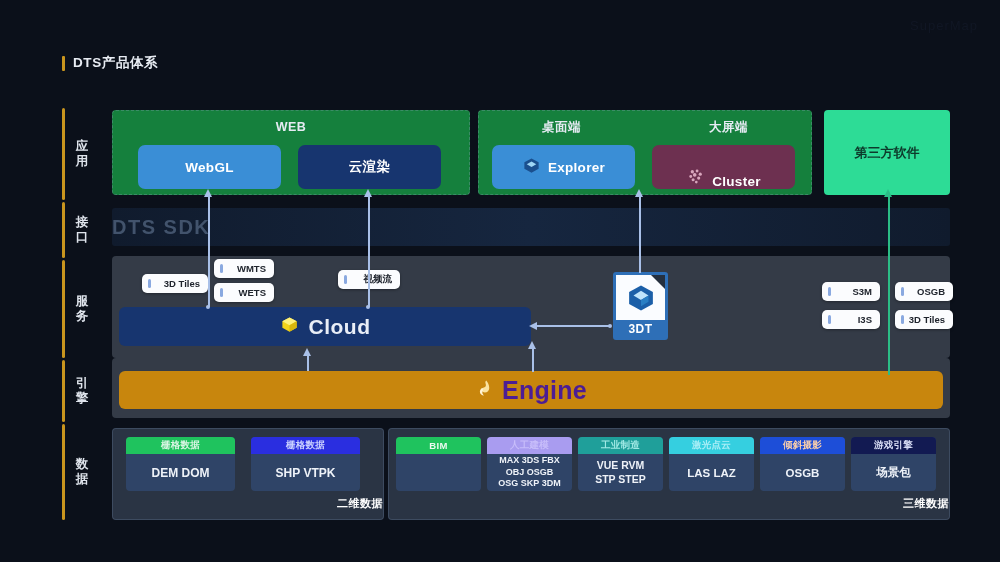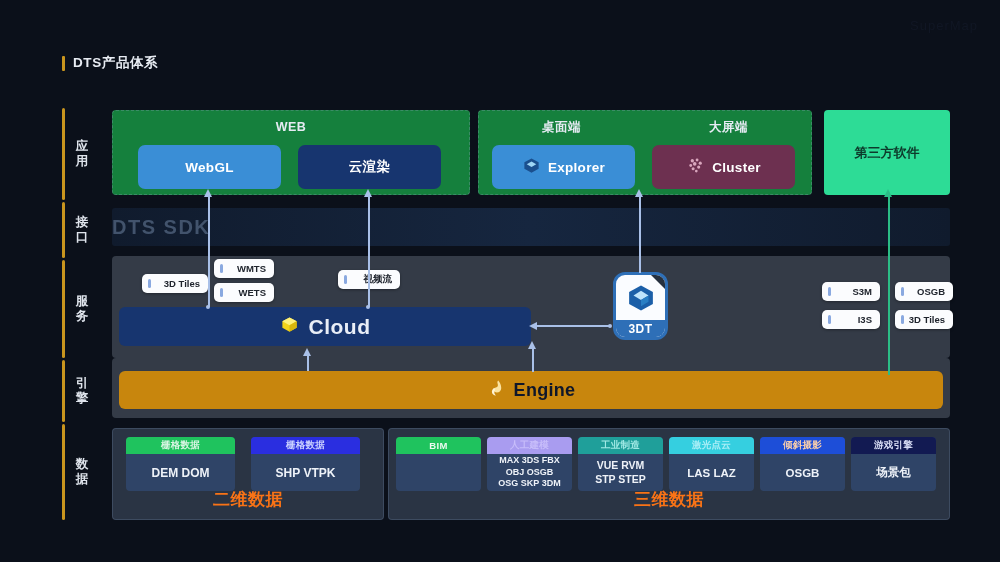--- a/index.html
+++ b/index.html
@@ -45,21 +45,21 @@
     font-size: 12.5px; color: #e6ebf3; font-weight: bold; letter-spacing: .5px;
   }
   .btn {
     position: absolute; border-radius: 7px;
     display: flex; align-items: center; justify-content: center; gap: 7px;
     font-size: 13.5px; font-weight: bold; color: #fff; letter-spacing: .3px;
   }
   .btn-webgl { background: #3a8ed6; }
   .btn-cloudrender { background: #17356f; }
   .btn-explorer { background: #3a8ed6; }
-  .btn-cluster { background: #6d3050; }
+  .btn-cluster { background: #6d3050; align-items: flex-end; }
   .third-party {
     background: #2ddc96; color: #0d3a2b;
     display: flex; align-items: center; justify-content: center;
     font-size: 13px; font-weight: bold; border-radius: 4px;
   }
 
   
   .sdk-bar {
     background: linear-gradient(90deg,#101b2d 0%,#16263f 50%,#101b2d 100%);
     display: flex; align-items: center; 
@@ -85,48 +85,48 @@
   .tag::before {
     content: ""; width: 2.5px; height: 9px; background: #8aa9e0; border-radius: 2px;
     flex: 0 0 auto;
   }
   .tag > span { flex: 1; text-align: right; }
 
   
   .tdt { position: absolute; }
   .tdt-file {
     position: relative; width: 100%; height: 100%;
-    background: #fafcff; border: 3px solid #2e6fb7; border-radius: 12px;
+    background: #fafcff; border: 3px solid #2e6fb7; border-radius: 3px;
     overflow: hidden;
   }
   .tdt-corner {
     position: absolute; right: -1px; top: -1px;
     width: 16px; height: 16px; background: #25303f;
     clip-path: polygon(100% 0, 0 0, 100% 100%);
   }
   .tdt-foot {
     position: absolute; left: 0; right: 0; bottom: 0; height: 17px;
     background: #2e6fb7; color: #fff; font-size: 12px; font-weight: bold;
     display: flex; align-items: center; justify-content: center; letter-spacing: .5px;
   }
   .tdt-logo { position: absolute; left: 50%; top: 40%; transform: translate(-50%,-50%); }
 
   
   .engine-band { background: #343b47; }
   .engine-bar {
     background: #c8860d; border-radius: 6px;
     display: flex; align-items: center; justify-content: center; gap: 9px;
   }
-  .engine-text { font-size: 18px; font-weight: bold; color: #0f172a; letter-spacing: .3px; }
+  .engine-text { font-size: 25px; font-weight: bold; color: #4c1d95; letter-spacing: .3px; }
 
   
   .data-group { background: #2a3444; border: 1px solid rgba(120,145,180,.25); border-radius: 4px; }
   .data-group-label {
-    position: absolute; bottom: 8px; width: 100%; text-align: center;
-    font-size: 17px; color: #f97316; font-weight: bold; letter-spacing: .5px;
+    position: absolute; bottom: 8px; width: 100%; text-align: right;
+    font-size: 11px; color: #ffffff; font-weight: bold; letter-spacing: .5px;
   }
   .data-card { position: absolute; border-radius: 4px; overflow: hidden; background: #2f4467; }
   .data-card-head {
     height: 17px; display: flex; align-items: center; justify-content: center;
     font-size: 9.5px; font-weight: bold; letter-spacing: .3px;
   }
   .data-card-body {
     display: flex; align-items: center; justify-content: center; text-align: center;
     color: #eef2f8; font-weight: bold;
   }

